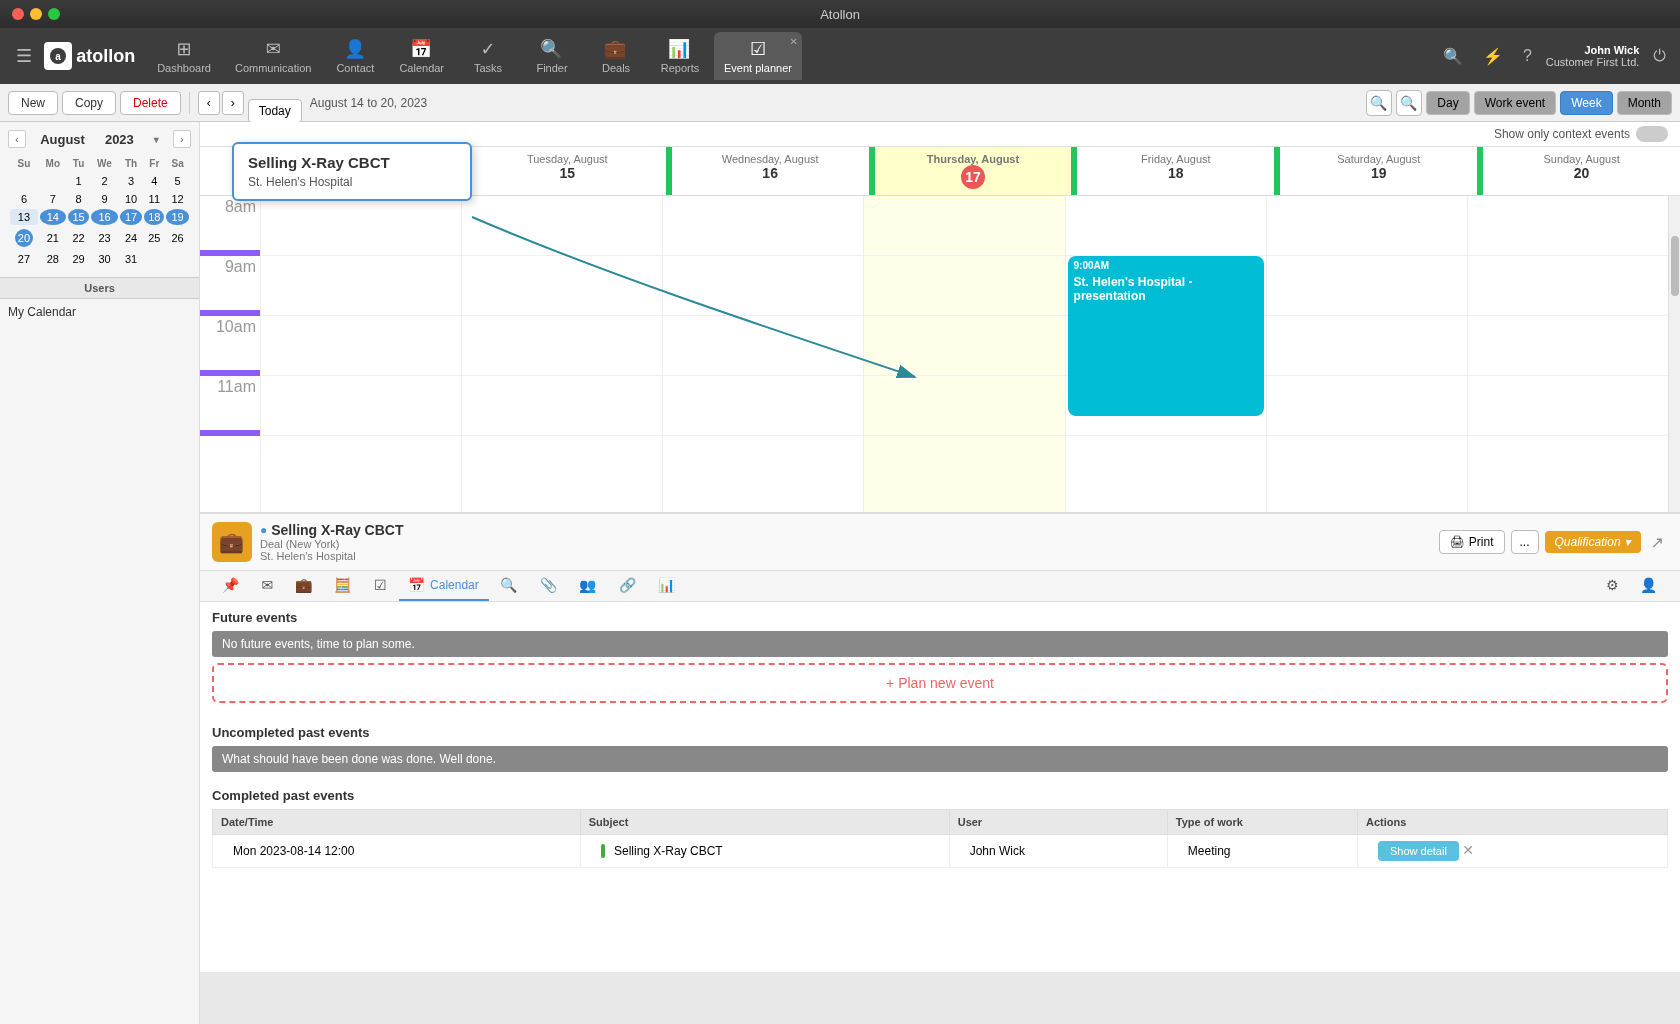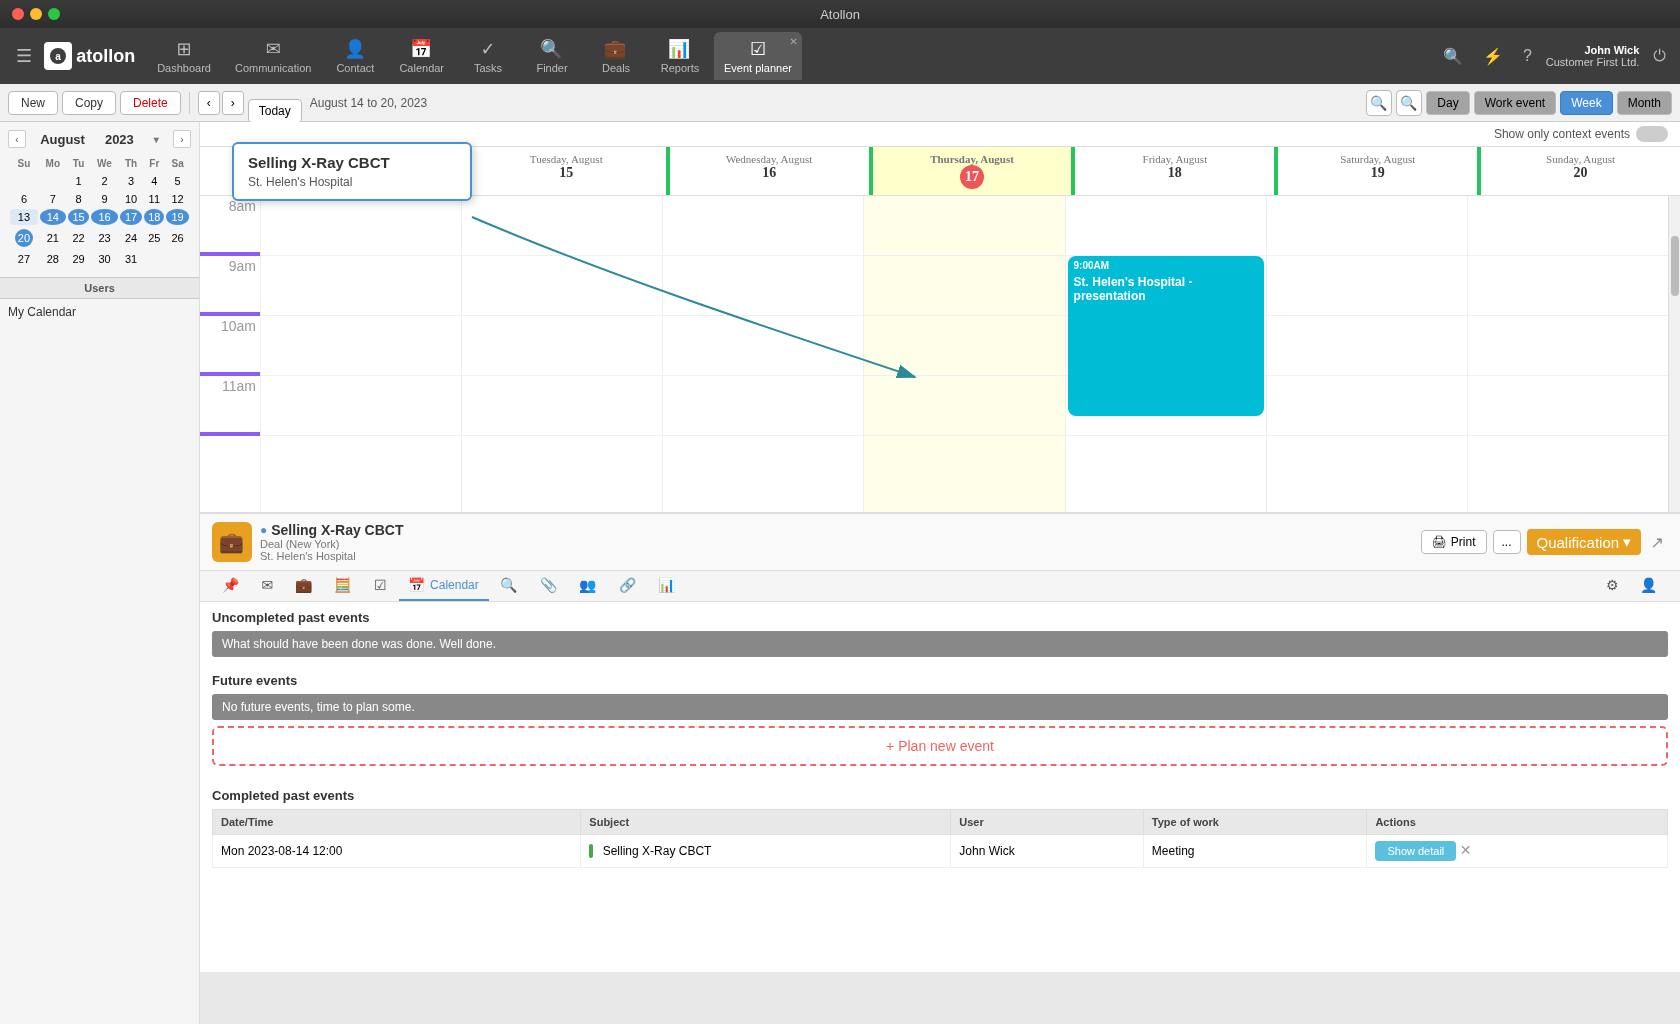--- a/index.html
+++ b/index.html
@@ -64,29 +64,29 @@
     .right-panel { flex: 1; display: flex; flex-direction: column; overflow: hidden; }
 
     
     .calendar-area { flex: 1; display: flex; flex-direction: column; overflow: hidden; position: relative; }
     .show-context { display: flex; align-items: center; justify-content: flex-end; padding: 4px 12px; background: white; border-bottom: 1px solid #ddd; font-size: 12px; color: #555; gap: 6px; }
     .toggle-switch { width: 32px; height: 16px; background: #ccc; border-radius: 8px; position: relative; cursor: pointer; }
     .toggle-switch.off { background: #ccc; }
 
     .cal-week-header { display: flex; border-bottom: 1px solid #ddd; background: white; }
     .cal-time-col { width: 60px; flex-shrink: 0; }
-    .cal-day-header { flex: 1; text-align: center; padding: 6px 2px; font-size: 12px; border-left: 4px solid #22c55e; font-family: Liberation Serif, serif; }
+    .cal-day-header { flex: 1; text-align: center; padding: 6px 2px; font-size: 12px; border-left: 6px solid #22c55e; }
     .cal-day-header.today { background: #ffffcc; font-weight: bold; }
     .cal-day-header.today .day-num { background: #e63; color: white; border-radius: 50%; width: 24px; height: 24px; display: inline-flex; align-items: center; justify-content: center; }
     .day-name { font-size: 11px; color: #777; }
     .day-num { font-size: 14px; font-weight: bold; color: #333; display: inline-block; width: 24px; text-align: center; }
 
     .cal-body { flex: 1; display: flex; overflow-y: auto; position: relative; background: white; }
     .cal-time-labels { width: 60px; flex-shrink: 0; padding-top: 0; }
-    .time-slot { height: 60px; display: flex; align-items: flex-start; padding-top: 2px; padding-right: 4px; justify-content: flex-end; font-size: 14px; color: #999; border-bottom: 4px solid #8b5cf6; }
+    .time-slot { height: 60px; display: flex; align-items: flex-start; padding-top: 2px; padding-right: 4px; justify-content: flex-end; font-size: 16px; color: #999; border-bottom: 6px solid #8b5cf6; }
     .cal-days-grid { flex: 1; display: flex; position: relative; }
     .cal-day-col { flex: 1; border-left: 1px solid #eee; position: relative; }
     .cal-day-col.today-col { background: #ffffee; }
     .cal-hour-line { height: 60px; border-bottom: 1px solid #f0f0f0; }
     .cal-event { position: absolute; border-radius: 8px; padding: 4px 6px; font-size: 11px; overflow: hidden; cursor: pointer; left: 4px; right: 4px; }
 
     
     .popup-callout { position: absolute; top: 130px; left: 230px; background: white; border: 2px solid #4a90d9; border-radius: 6px; padding: 10px 14px; z-index: 100; width: 240px; box-shadow: 2px 2px 8px rgba(0,0,0,0.2); }
     .popup-title { font-size: 15px; font-weight: bold; color: #333; margin-bottom: 4px; }
     .popup-sub { font-size: 12px; color: #555; }
@@ -94,39 +94,39 @@
     
     .detail-panel { height: 460px; background: white; border-top: 2px solid #ddd; display: flex; flex-direction: column; overflow: hidden; }
     .detail-header { display: flex; align-items: center; padding: 8px 12px; border-bottom: 1px solid #ddd; gap: 8px; background: #f9f9f9; }
     .deal-icon { width: 40px; height: 40px; background: #e8a020; border-radius: 6px; display: flex; align-items: center; justify-content: center; font-size: 20px; flex-shrink: 0; }
     .deal-info { flex: 1; }
     .deal-title { font-size: 14px; font-weight: bold; color: #333; display: flex; align-items: center; gap: 4px; }
     .deal-sub { font-size: 11px; color: #777; }
     .detail-actions { display: flex; align-items: center; gap: 6px; }
     .print-btn { background: white; border: 1px solid #bbb; border-radius: 4px; padding: 4px 10px; font-size: 12px; cursor: pointer; display: flex; align-items: center; gap: 4px; }
     .more-btn { background: white; border: 1px solid #bbb; border-radius: 4px; padding: 4px 8px; font-size: 12px; cursor: pointer; }
-    .qual-btn { background: #e8a020; color: white; border: none; border-radius: 4px; padding: 4px 10px; font-size: 15px; cursor: pointer; display: flex; align-items: center; gap: 4px; }
+    .qual-btn { background: #e8a020; color: white; border: none; border-radius: 4px; padding: 4px 10px; font-size: 12px; cursor: pointer; display: flex; align-items: center; gap: 4px; font-style: italic; }
     .expand-btn { background: transparent; border: none; cursor: pointer; font-size: 16px; color: #777; padding: 4px; }
 
     
     .detail-tabs { display: flex; padding: 0 12px; border-bottom: 1px solid #ddd; background: #f5f5f5; gap: 2px; overflow-x: auto; }
     .detail-tab { padding: 6px 10px; font-size: 12px; cursor: pointer; border-bottom: 2px solid transparent; color: #555; white-space: nowrap; display: flex; align-items: center; gap: 4px; }
     .detail-tab.active { border-bottom-color: #4a90d9; color: #4a90d9; }
     .detail-tab-icon { font-size: 14px; }
 
     
     .detail-content { flex: 1; overflow-y: auto; padding: 0; }
     .events-section { padding: 8px 12px; }
     .events-section-title { font-size: 13px; font-weight: bold; color: #333; margin-bottom: 6px; }
     .events-empty { background: #888; color: white; padding: 6px 10px; border-radius: 3px; font-size: 12px; }
     .plan-event-btn { border: 2px dashed #e66; border-radius: 6px; padding: 10px; text-align: center; color: #e66; font-size: 14px; cursor: pointer; margin: 6px 0; }
     .uncompleted-empty { background: #888; color: white; padding: 6px 10px; border-radius: 3px; font-size: 12px; margin-top: 6px; }
     .completed-table { width: 100%; border-collapse: collapse; font-size: 12px; margin-top: 6px; }
     .completed-table th { background: #e8e8e8; padding: 6px 8px; text-align: left; font-weight: bold; border: 1px solid #ddd; color: #444; font-size: 11px; }
-    .completed-table td { padding: 6px 8px; border: 1px solid #eee; vertical-align: middle; }
+    .completed-table td { padding: 6px 20px; border: 1px solid #eee; vertical-align: middle; }
     .show-detail-btn { background: #5bc0de; color: white; border: none; border-radius: 4px; padding: 4px 12px; font-size: 11px; cursor: pointer; }
     .row-close { background: none; border: none; color: #999; cursor: pointer; font-size: 14px; }
 
     
     ::-webkit-scrollbar { width: 8px; }
     ::-webkit-scrollbar-track { background: #f1f1f1; }
     ::-webkit-scrollbar-thumb { background: #bbb; border-radius: 4px; }
 
     .cal-day-col.today-col { background: rgba(255, 255, 200, 0.4); }
   </style>
@@ -498,28 +498,28 @@
             <span class="detail-tab-icon">⚙</span>
           </div>
         <div class="detail-tab">
             <span class="detail-tab-icon">👤</span>
           </div>
       </div>
 
       <div class="detail-content">
 
         <div class="events-section">
-          <div class="events-section-title">Uncompleted past events</div>
-          <div class="uncompleted-empty">What should have been done was done. Well done.</div>
-        </div>
-
-        <div class="events-section">
           <div class="events-section-title">Future events</div>
           <div class="events-empty">No future events, time to plan some.</div>
           <div class="plan-event-btn">+ Plan new event</div>
+        </div>
+
+        <div class="events-section">
+          <div class="events-section-title">Uncompleted past events</div>
+          <div class="uncompleted-empty">What should have been done was done. Well done.</div>
         </div>
 
         <div class="events-section">
           <div class="events-section-title">Completed past events</div>
           <table class="completed-table">
             <thead>
               <tr>
                 <th>Date/Time</th>
                 <th>Subject</th>
                 <th>User</th>

